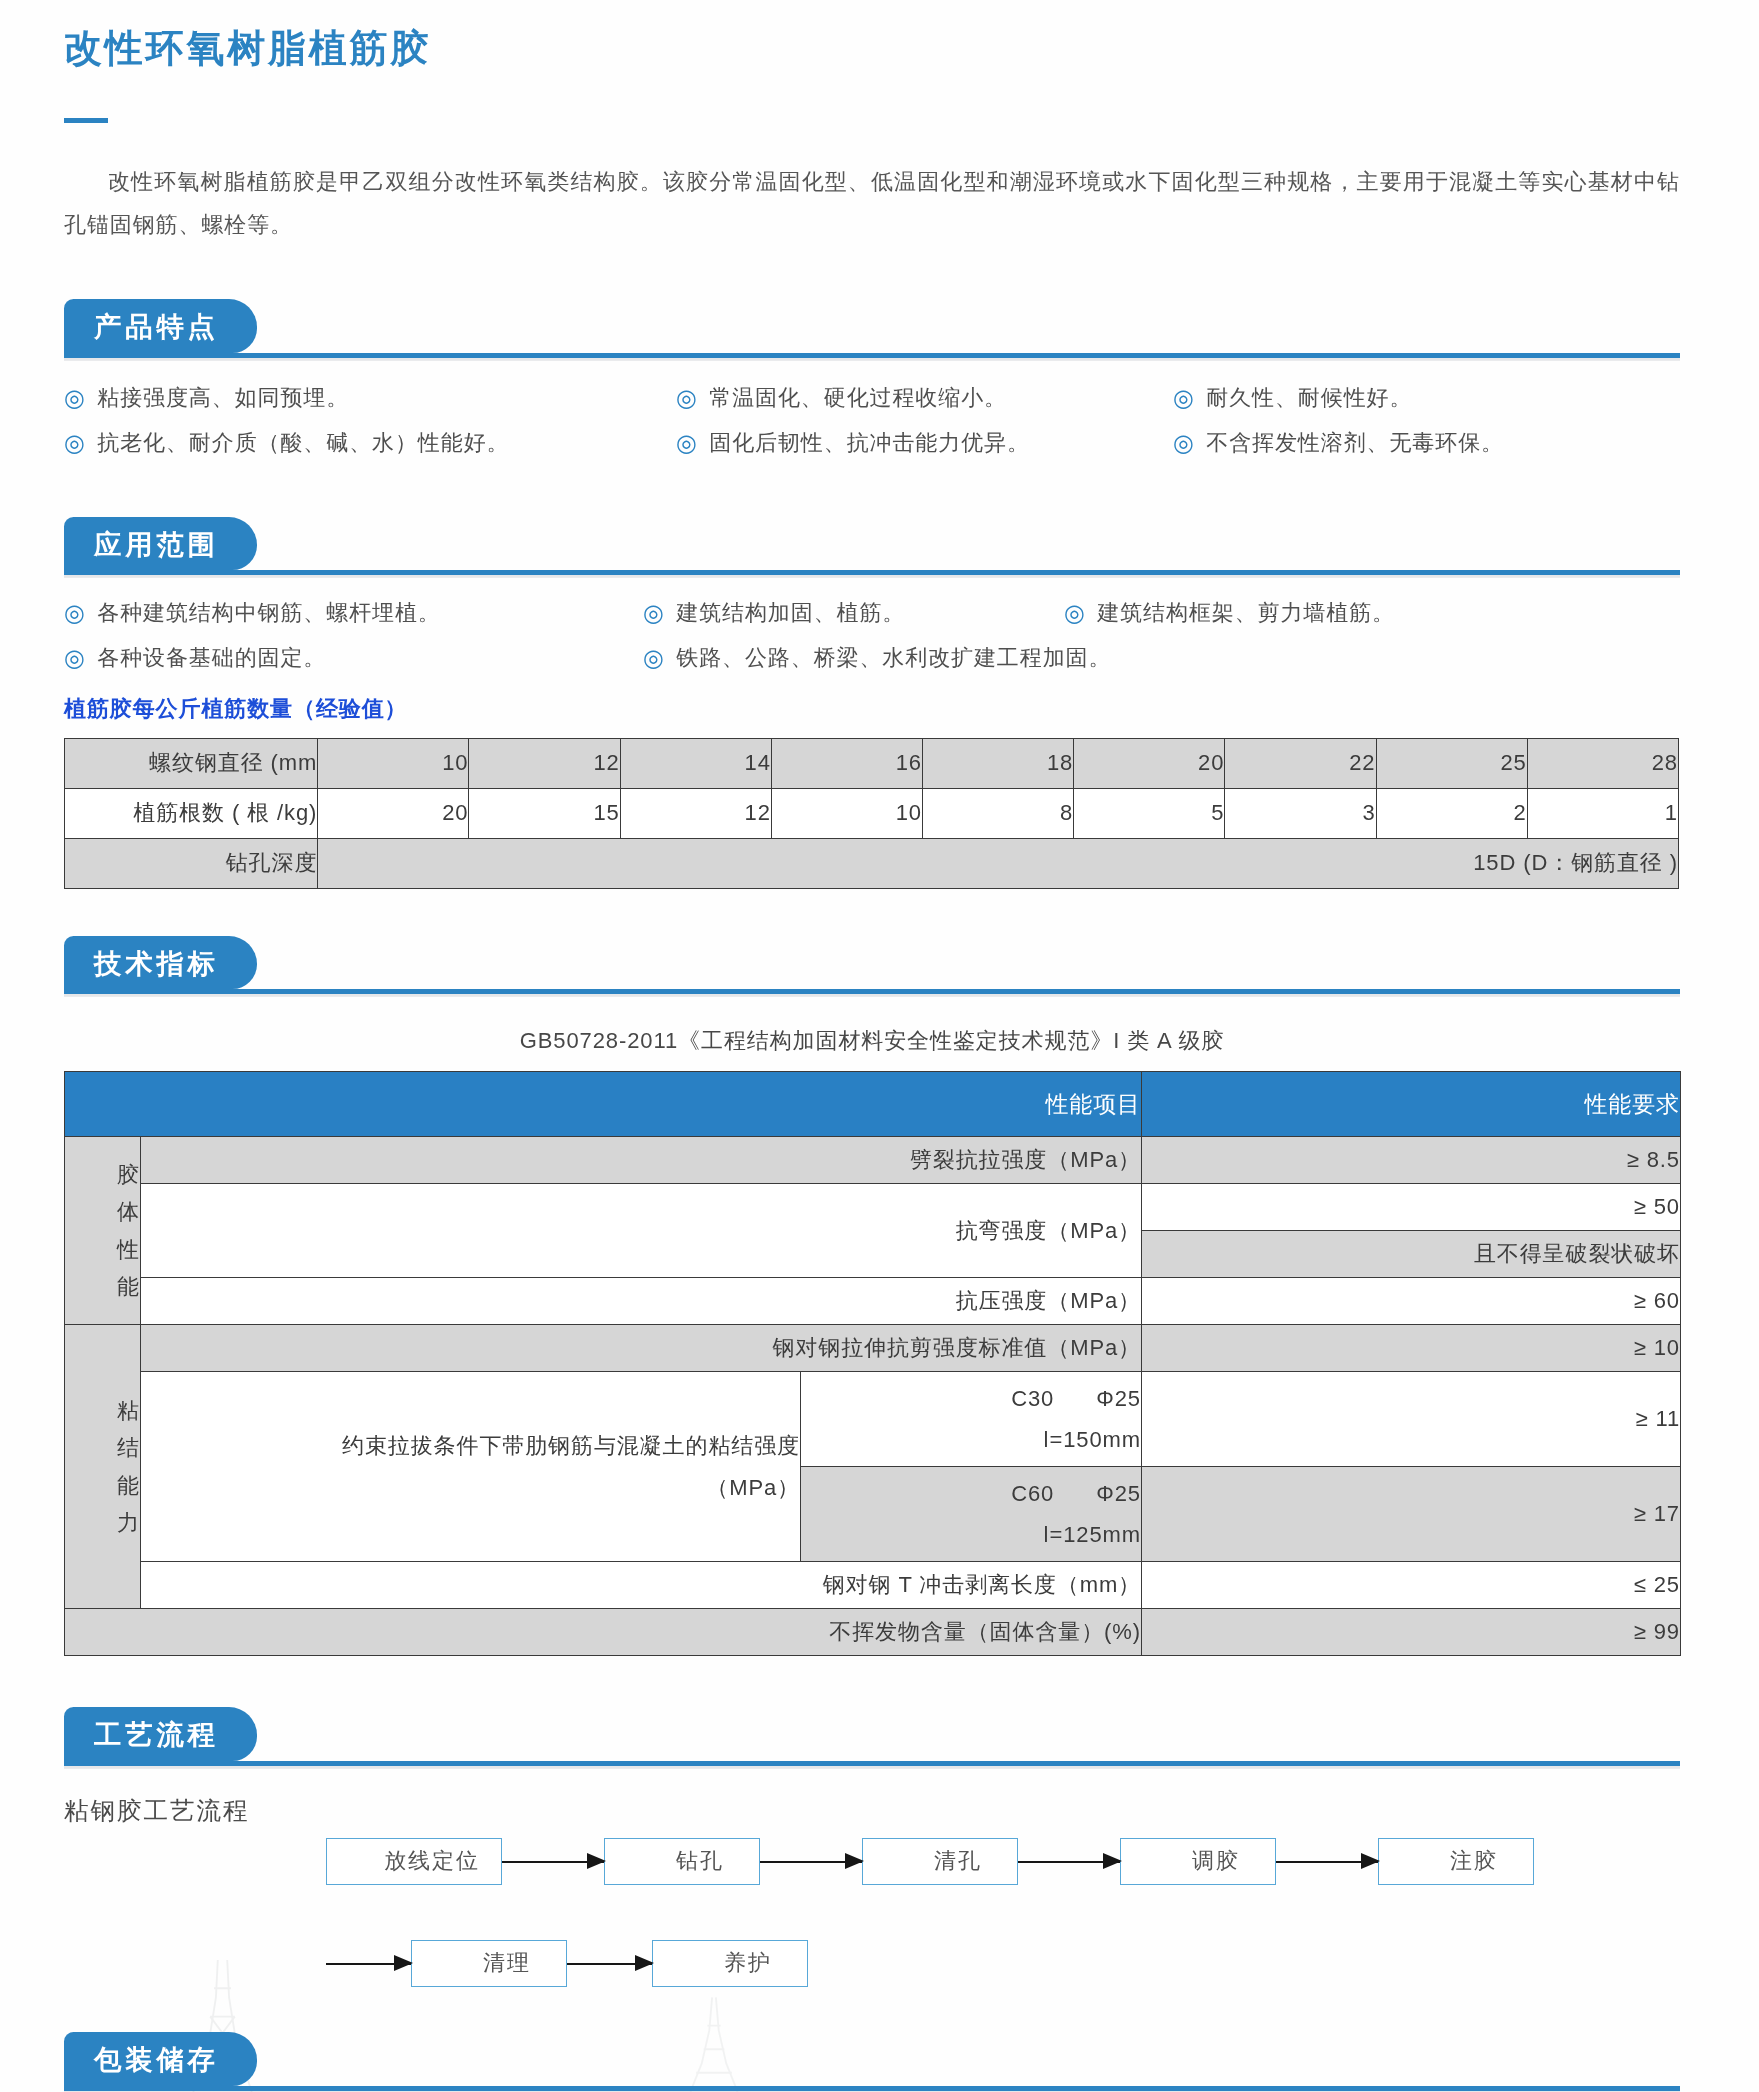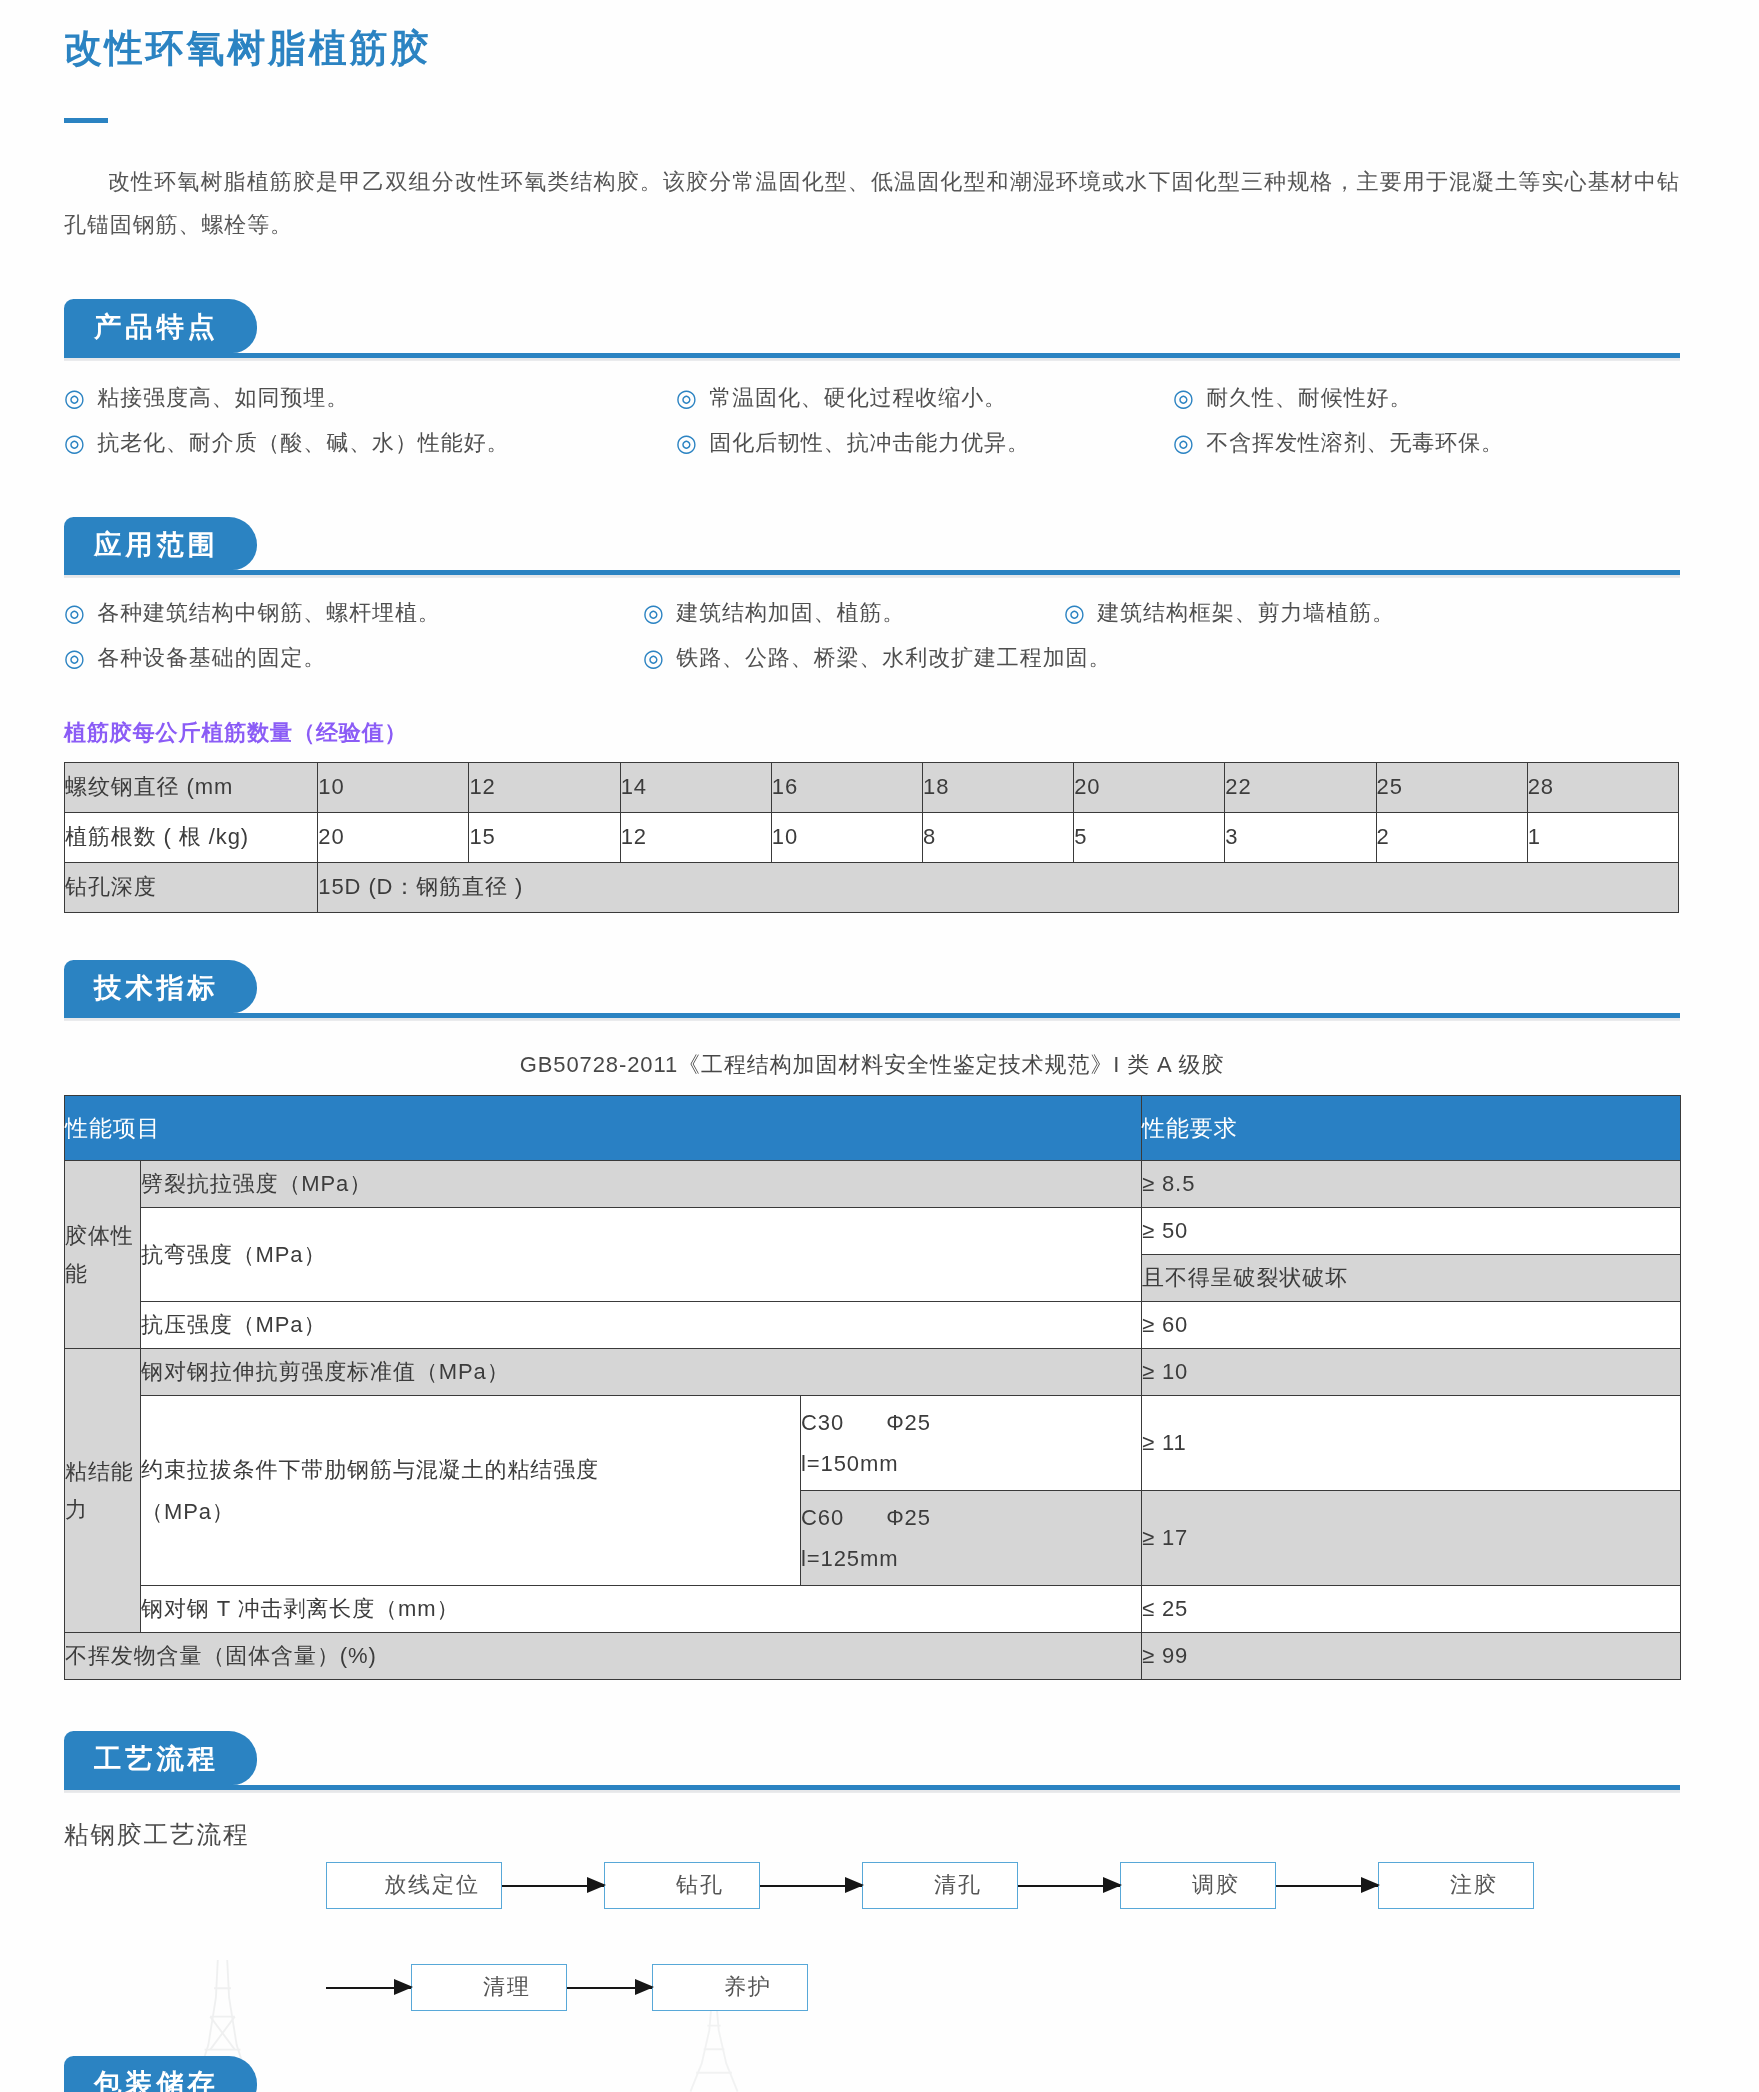--- a/index.html
+++ b/index.html
@@ -52,29 +52,30 @@
   .bullets { display:grid; row-gap:15px; font-size:22px; color:#4f4f4f; letter-spacing:0.9px; }
   .bullets.features { margin-top:24.6px; grid-template-columns:612px 497px auto; }
   .bullets.apps     { margin-top:23px; grid-template-columns:579px 421px auto; }
   .bullet { display:flex; align-items:center; gap:11.4px; white-space:nowrap; }
   .bullet .b-icon { color:#2b83c2; font-size:24px; line-height:1; }
 
   
   table { border-collapse:collapse; table-layout:fixed; width:1615px; }
   td, th {
     border:1.9px solid #3a3a3a;
-    text-align:left; vertical-align:middle;
+    text-align:right; vertical-align:middle;
     font-size:22px; font-weight:normal; color:#3c3c3c;
     letter-spacing:0.9px;
+    padding-left:37px;
   }
   .gray  { background:#d6d6d6; }
   .white { background:#ffffff; }
 
   
-  .rebar-caption { margin-top:45px; font-size:22px; font-weight:bold; color:#8b5cf6; letter-spacing:0.9px; }
+  .rebar-caption { margin-top:21px; font-size:22px; font-weight:bold; color:#1d4ed8; letter-spacing:0.9px; }
   .rebar-table { margin-top:13.2px; }
   .rebar-table td { height:50px; }
 
   
   .gb-note { margin-top:32px; text-align:center; font-size:22px; color:#474747; letter-spacing:0.9px; }
   .tech-table { margin-top:15px; }
   .tech-table .head td {
     background:#2980c4; color:#ffffff;
     height:65px; font-size:23px;
   }

